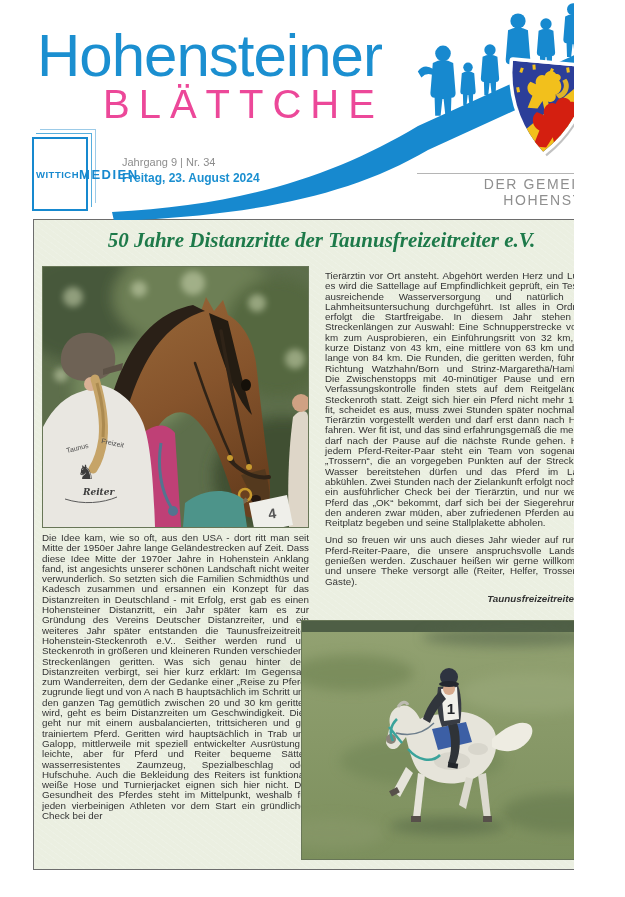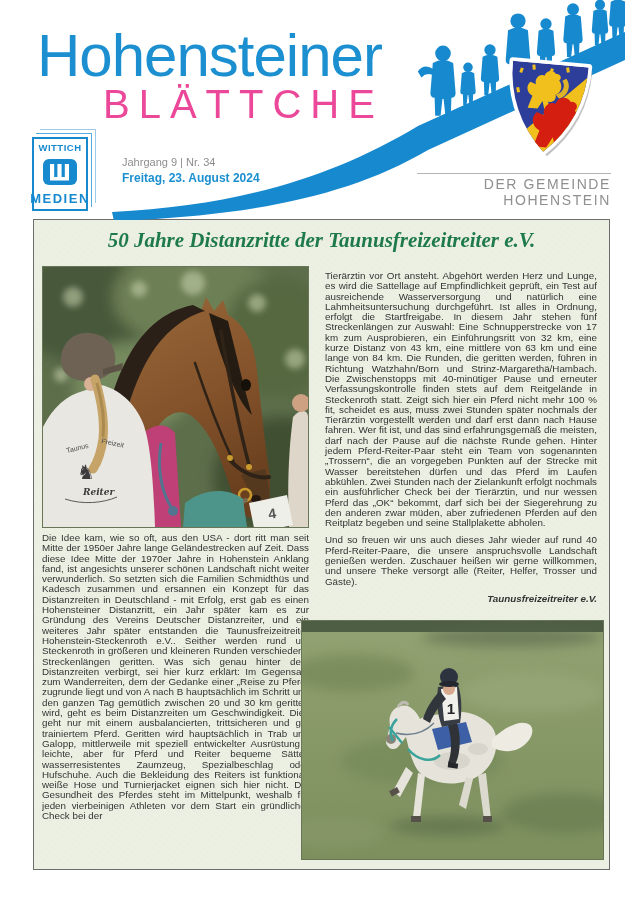--- a/index.html
+++ b/index.html
@@ -1,26 +1,26 @@
 <!DOCTYPE html>
 <html><head>
 <meta charset="utf-8">
 <style>
   html,body{margin:0;padding:0;background:#fff;}
-  .page{position:relative;width:625px;height:897px;background:#ffffff;overflow:hidden;
+  .page{position:relative;width:574px;height:897px;background:#ffffff;overflow:hidden;
         font-family:"Liberation Sans",sans-serif;color:#3a3a3a;}
   
   .hdr{position:absolute;left:0;top:0;width:625px;height:219px;}
   .hdr-deco{position:absolute;left:0;top:0;width:625px;height:220px;z-index:1;}
   .nl-title{position:absolute;left:37px;top:26px;font-size:60px;line-height:1;
             color:#1b8fd0;letter-spacing:-1px;z-index:2;}
   .nl-sub{position:absolute;left:103px;top:84px;font-size:40px;line-height:1;color:#ec4899;
           letter-spacing:9px;z-index:2;}
   .pub-logo{position:absolute;left:32px;top:137px;width:56px;height:74px;background:#fff;
-            border:2px solid #1789cf;z-index:3;display:flex;flex-direction:column;
+            border:2px solid #1789cf;z-index:3;display:flex;flex-direction:row;
             align-items:center;justify-content:space-between;padding:3px 2px;box-sizing:border-box;
             box-shadow:3px -3px 0 0 #ffffff,4px -4px 0 0 #57aedd,7px -7px 0 0 #ffffff,8px -8px 0 0 #9ccbe8;}
   .pub-logo .t{font-size:9.5px;font-weight:bold;color:#1789cf;letter-spacing:.5px;}
   .pub-logo .b{font-size:13px;font-weight:bold;color:#1789cf;letter-spacing:1.5px;}
   .issue{position:absolute;left:122px;top:156px;z-index:2;}
   .issue .i1{font-size:11px;color:#8d8d8d;}
   .issue .i2{font-size:12px;color:#1b8fd0;font-weight:bold;margin-top:3px;}
   .arms{position:absolute;left:499px;top:56px;width:96px;height:104px;z-index:5;transform:rotate(5deg);}
   .mast{position:absolute;right:14px;top:170px;width:230px;text-align:right;z-index:4;}
   .mast .m1{font-size:19px;color:#8f8f8f;letter-spacing:.5px;}

